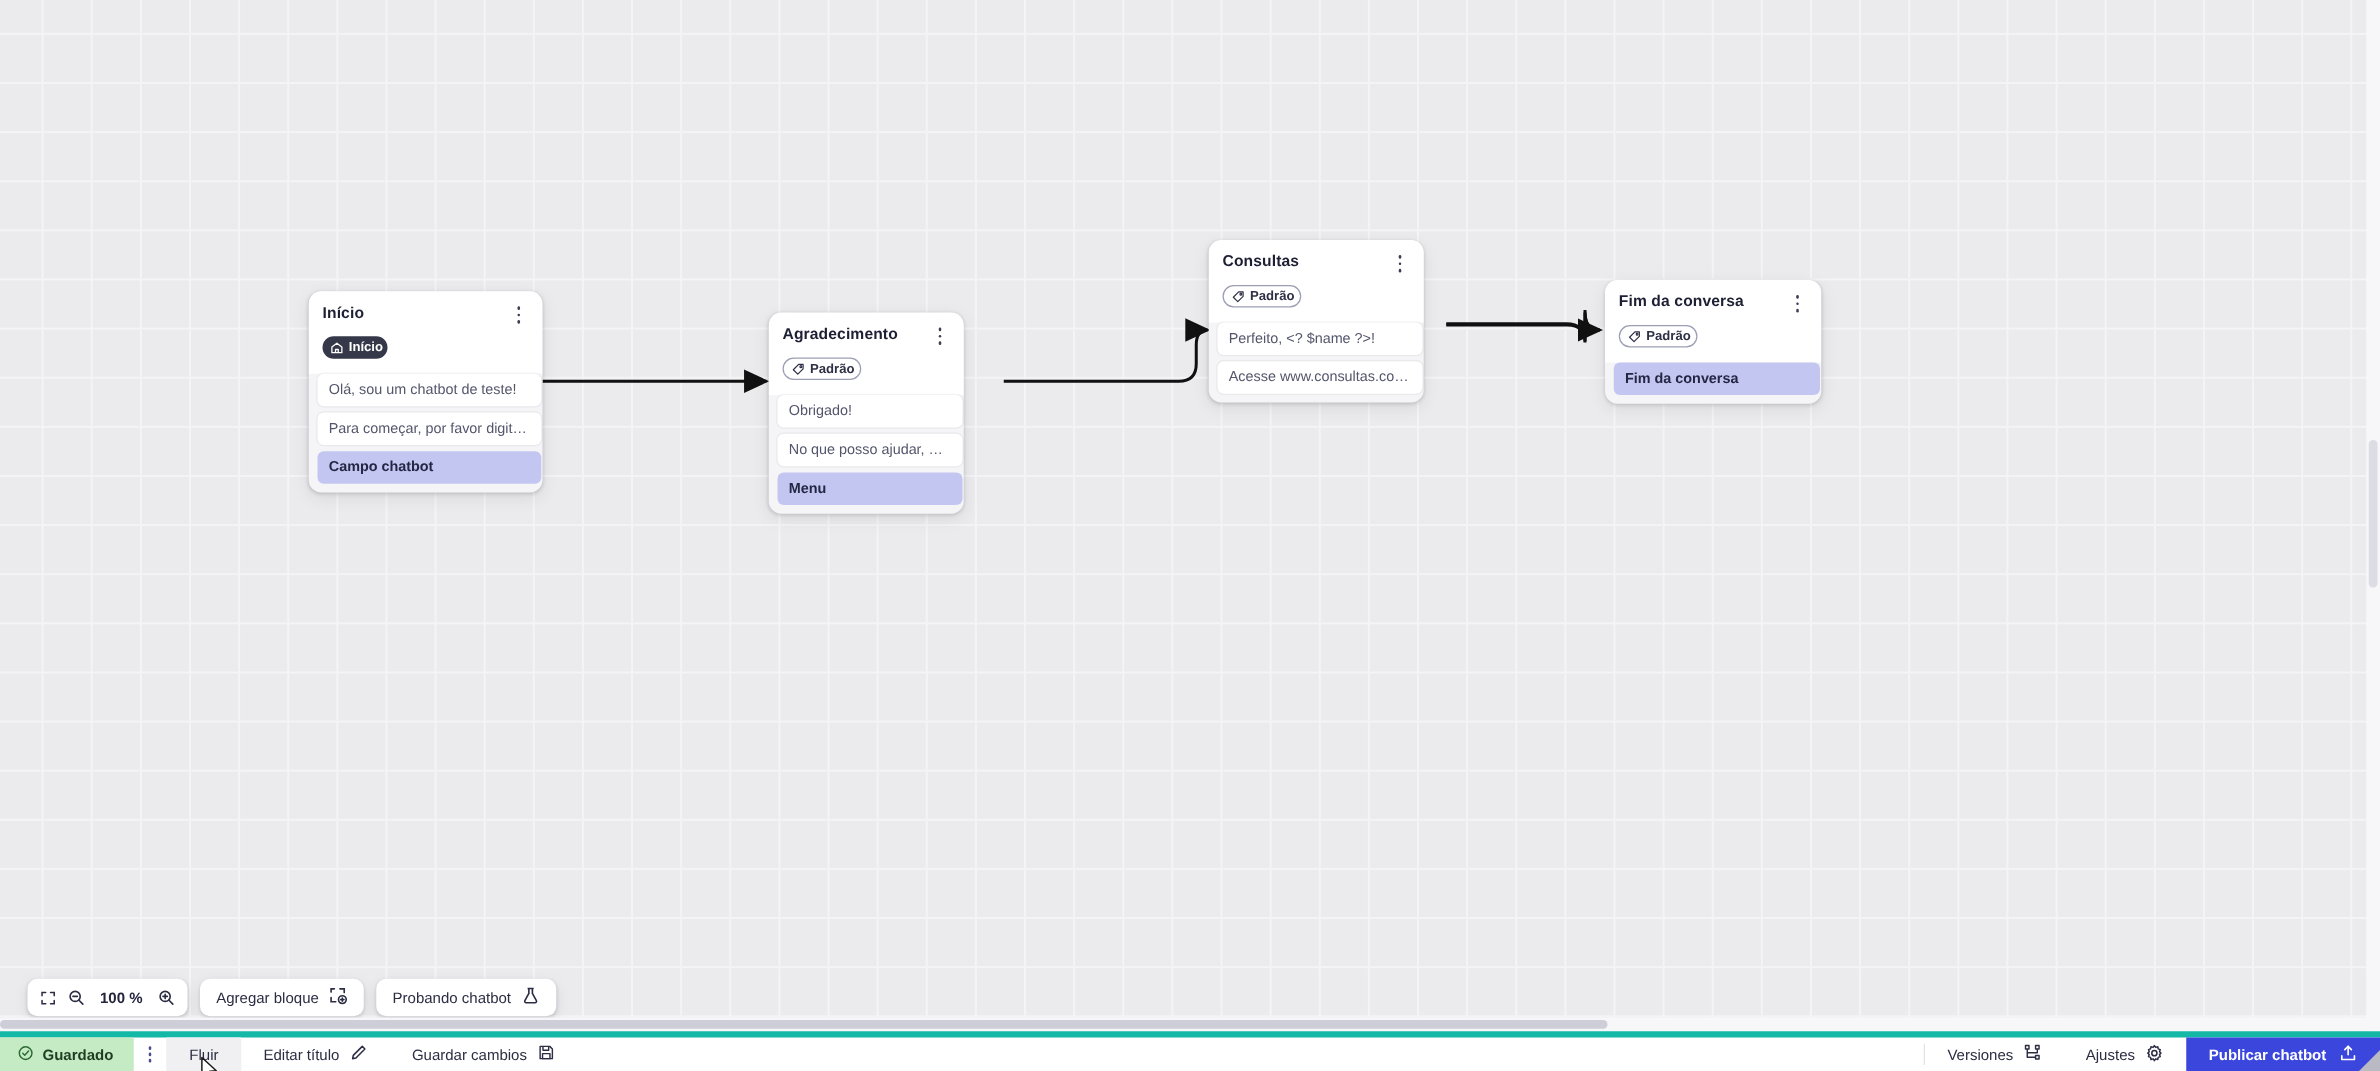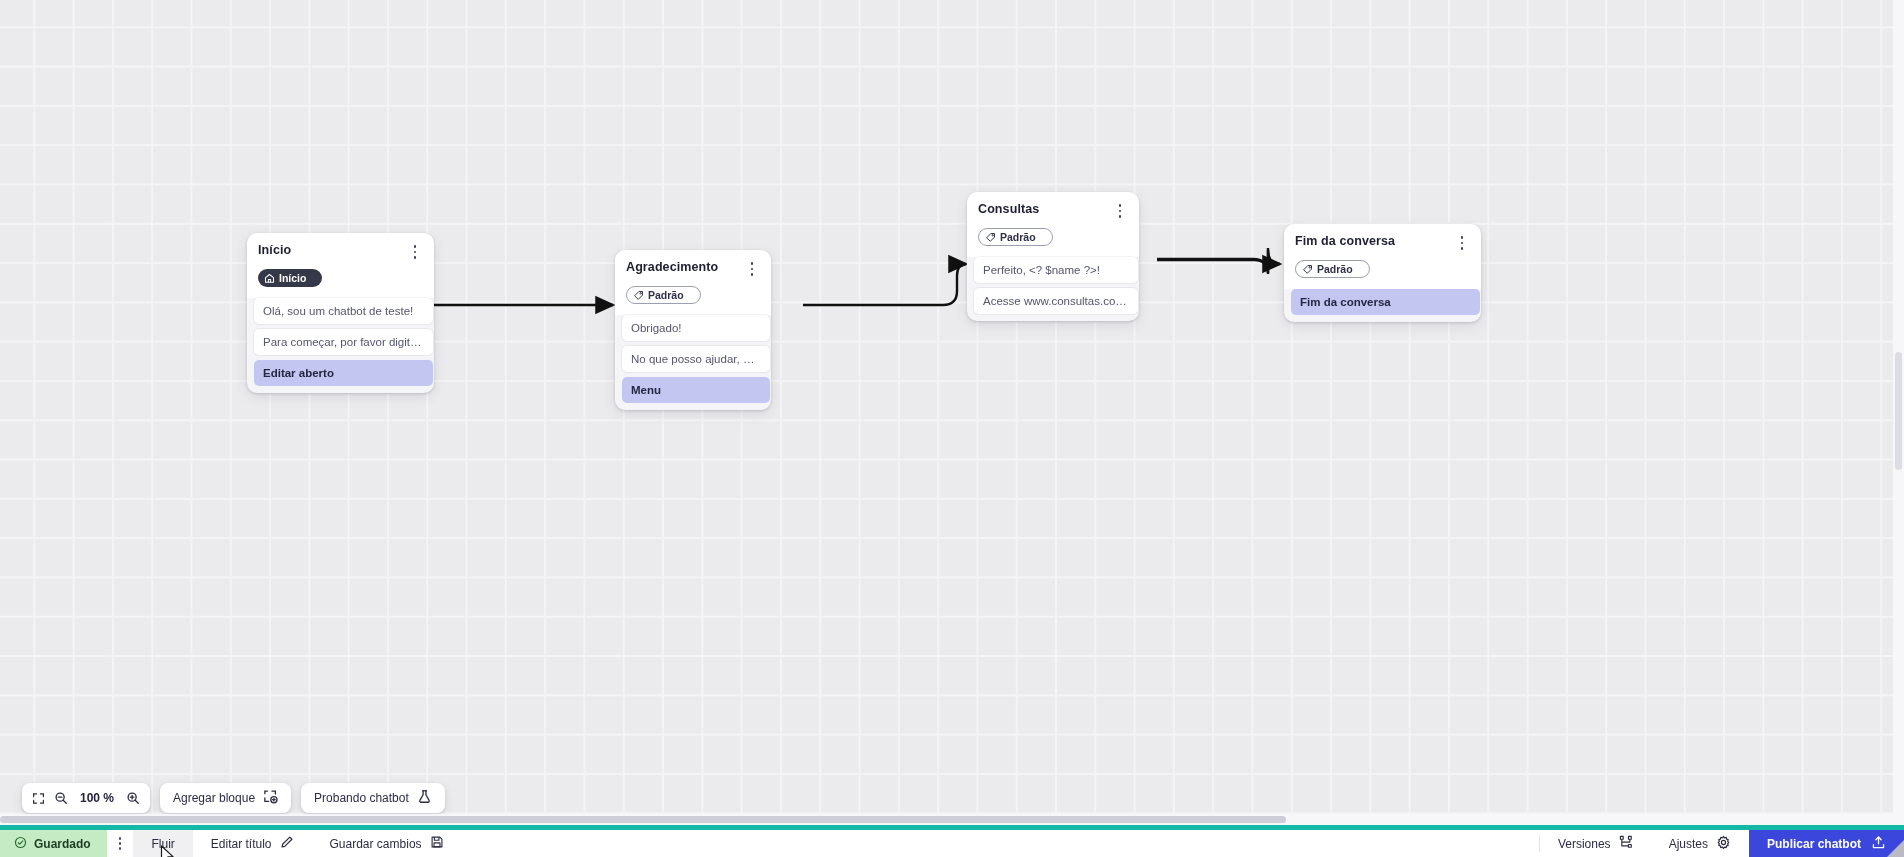--- a/index.html
+++ b/index.html
@@ -89,21 +89,21 @@
     height: 2.8px;
     border-radius: 50%;
     background: #3b3e55;
   }
 
   .badge {
     display: inline-flex;
     align-items: center;
     gap: 4px;
     height: 18px;
-    padding: 0 16px 0 6px;
+    padding: 0 4px 0 6px;
     border-radius: 9px;
     font-size: 10.5px;
     font-weight: bold;
     margin-top: 8px;
     white-space: nowrap;
   }
   .badge.start {
     background: #353849;
     color: #ffffff;
   }
@@ -335,21 +335,21 @@
               <path d="M2.2 6.8 L8 2.2 L13.8 6.8 V13.3 H2.2 Z"></path>
               <path d="M6.4 13.3 V9.6 h3.2 v3.7"></path>
             </svg>
           </span>
           <span>Início</span>
         </div>
       </div>
       <div class="node-body">
         <div class="msg">Olá, sou um chatbot de teste!</div>
         <div class="msg">Para começar, por favor digite o ...</div>
-        <div class="msg highlight">Editar aberto</div>
+        <div class="msg highlight">Campo chatbot</div>
       </div>
     </div>
 
     <div class="node" style="left:615px; top:250px; width:156px;">
       <div class="node-head">
         <div class="node-head-top">
           <div class="node-title">Agradecimento</div>
           <div class="dots-btn">
             <i></i>
               <i></i>
@@ -392,21 +392,21 @@
           </span>
           <span>Padrão</span>
         </div>
       </div>
       <div class="node-body">
         <div class="msg">Perfeito, &lt;? $name ?&gt;!</div>
         <div class="msg">Acesse www.consultas.com par...</div>
       </div>
     </div>
 
-    <div class="node" style="left:1284px; top:224px; width:197px;">
+    <div class="node" style="left:1284px; top:224px; width:173px;">
       <div class="node-head">
         <div class="node-head-top">
           <div class="node-title">Fim da conversa</div>
           <div class="dots-btn">
             <i></i>
               <i></i>
               <i></i>
           </div>
         </div>
         <div class="badge default">

